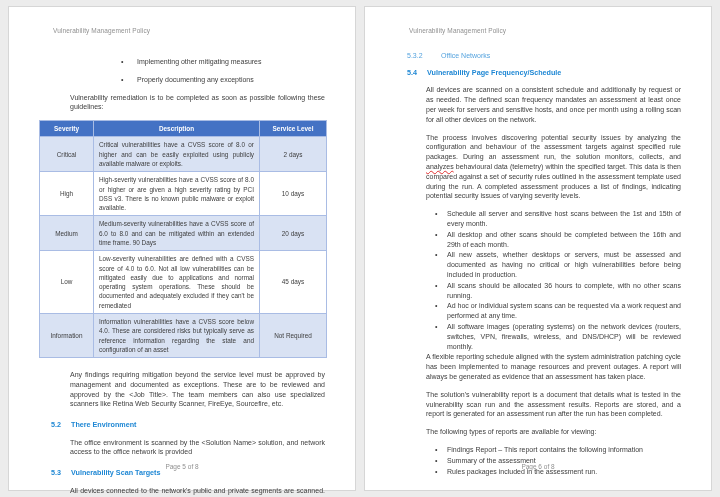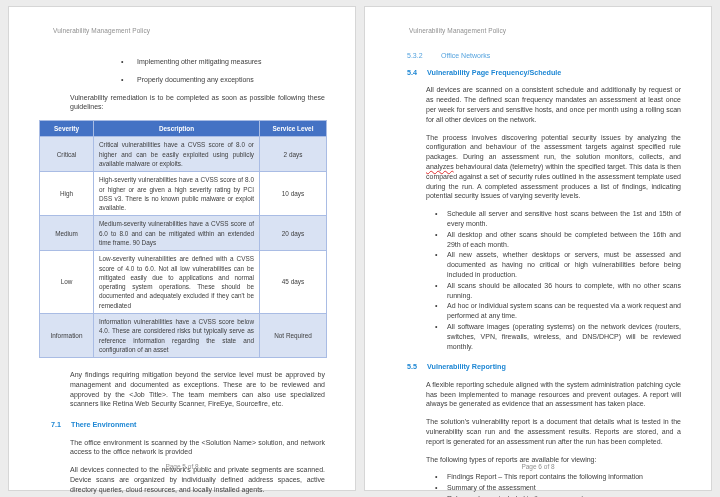--- a/index.html
+++ b/index.html
@@ -138,25 +138,29 @@
           <td class="sev-desc">Information vulnerabilities have a CVSS score below 4.0. These are considered risks but typically serve as reference information regarding the state and configuration of an asset</td>
           <td class="sev-level">Not Required</td>
         </tr>
       </tbody>
     </table>
 
     <div class="spacer-sm"></div>
     <p class="para" style="margin-top:8px">Any findings requiring mitigation beyond the service level must be approved by management and documented as exceptions. These are to be reviewed and approved by the &lt;Job Title&gt;. The team members can also use specialized scanners like Retina Web Security Scanner, FireEye, Sourcefire, etc.</p>
 
     <div class="h2">
-      <span class="hnum">7.1</span>
+      <span class="hnum">5.2</span>
       <span class="htitle">There Environment</span>
     </div>
     <p class="para">The office environment is scanned by the &lt;Solution Name&gt; solution, and network access to the office network is provided</p>
 
+    <div class="h2">
+      <span class="hnum">5.3</span>
+      <span class="htitle">Vulnerability Scan Targets</span>
+    </div>
     <p class="para">All devices connected to the network's public and private segments are scanned. Device scans are organized by individually defined address spaces, active directory queries, cloud resources, and locally installed agents.</p>
 
   </div>
 
   <div class="page-footer">Page 5 of 8</div>
 </div>
 
 <div class="page page-right">
   <div class="running-header">Vulnerability Management Policy</div>
 
@@ -194,24 +198,20 @@
       <div class="bullet">
         <span class="dot">•</span>
         <span class="btext">Ad hoc or individual system scans can be requested via a work request and performed at any time.</span>
       </div>
       <div class="bullet">
         <span class="dot">•</span>
         <span class="btext">All software images (operating systems) on the network devices (routers, switches, VPN, firewalls, wireless, and DNS/DHCP) will be reviewed monthly.</span>
       </div>
     </div>
 
-    <div class="h2">
-      <span class="hnum">5.5</span>
-      <span class="htitle">Vulnerability Reporting</span>
-    </div>
     <p class="para">A flexible reporting schedule aligned with the system administration patching cycle has been implemented to manage resources and prevent outages. A report will always be generated as evidence that an assessment has taken place.</p>
     <p class="para">The solution's vulnerability report is a document that details what is tested in the vulnerability scan run and the assessment results. Reports are stored, and a report is generated for an assessment run after the run has been completed.</p>
     <p class="para">The following types of reports are available for viewing:</p>
 
     <div class="doc-bullets">
       <div class="bullet">
         <span class="dot">•</span>
         <span class="btext">Findings Report – This report contains the following information</span>
       </div>
       <div class="bullet">

